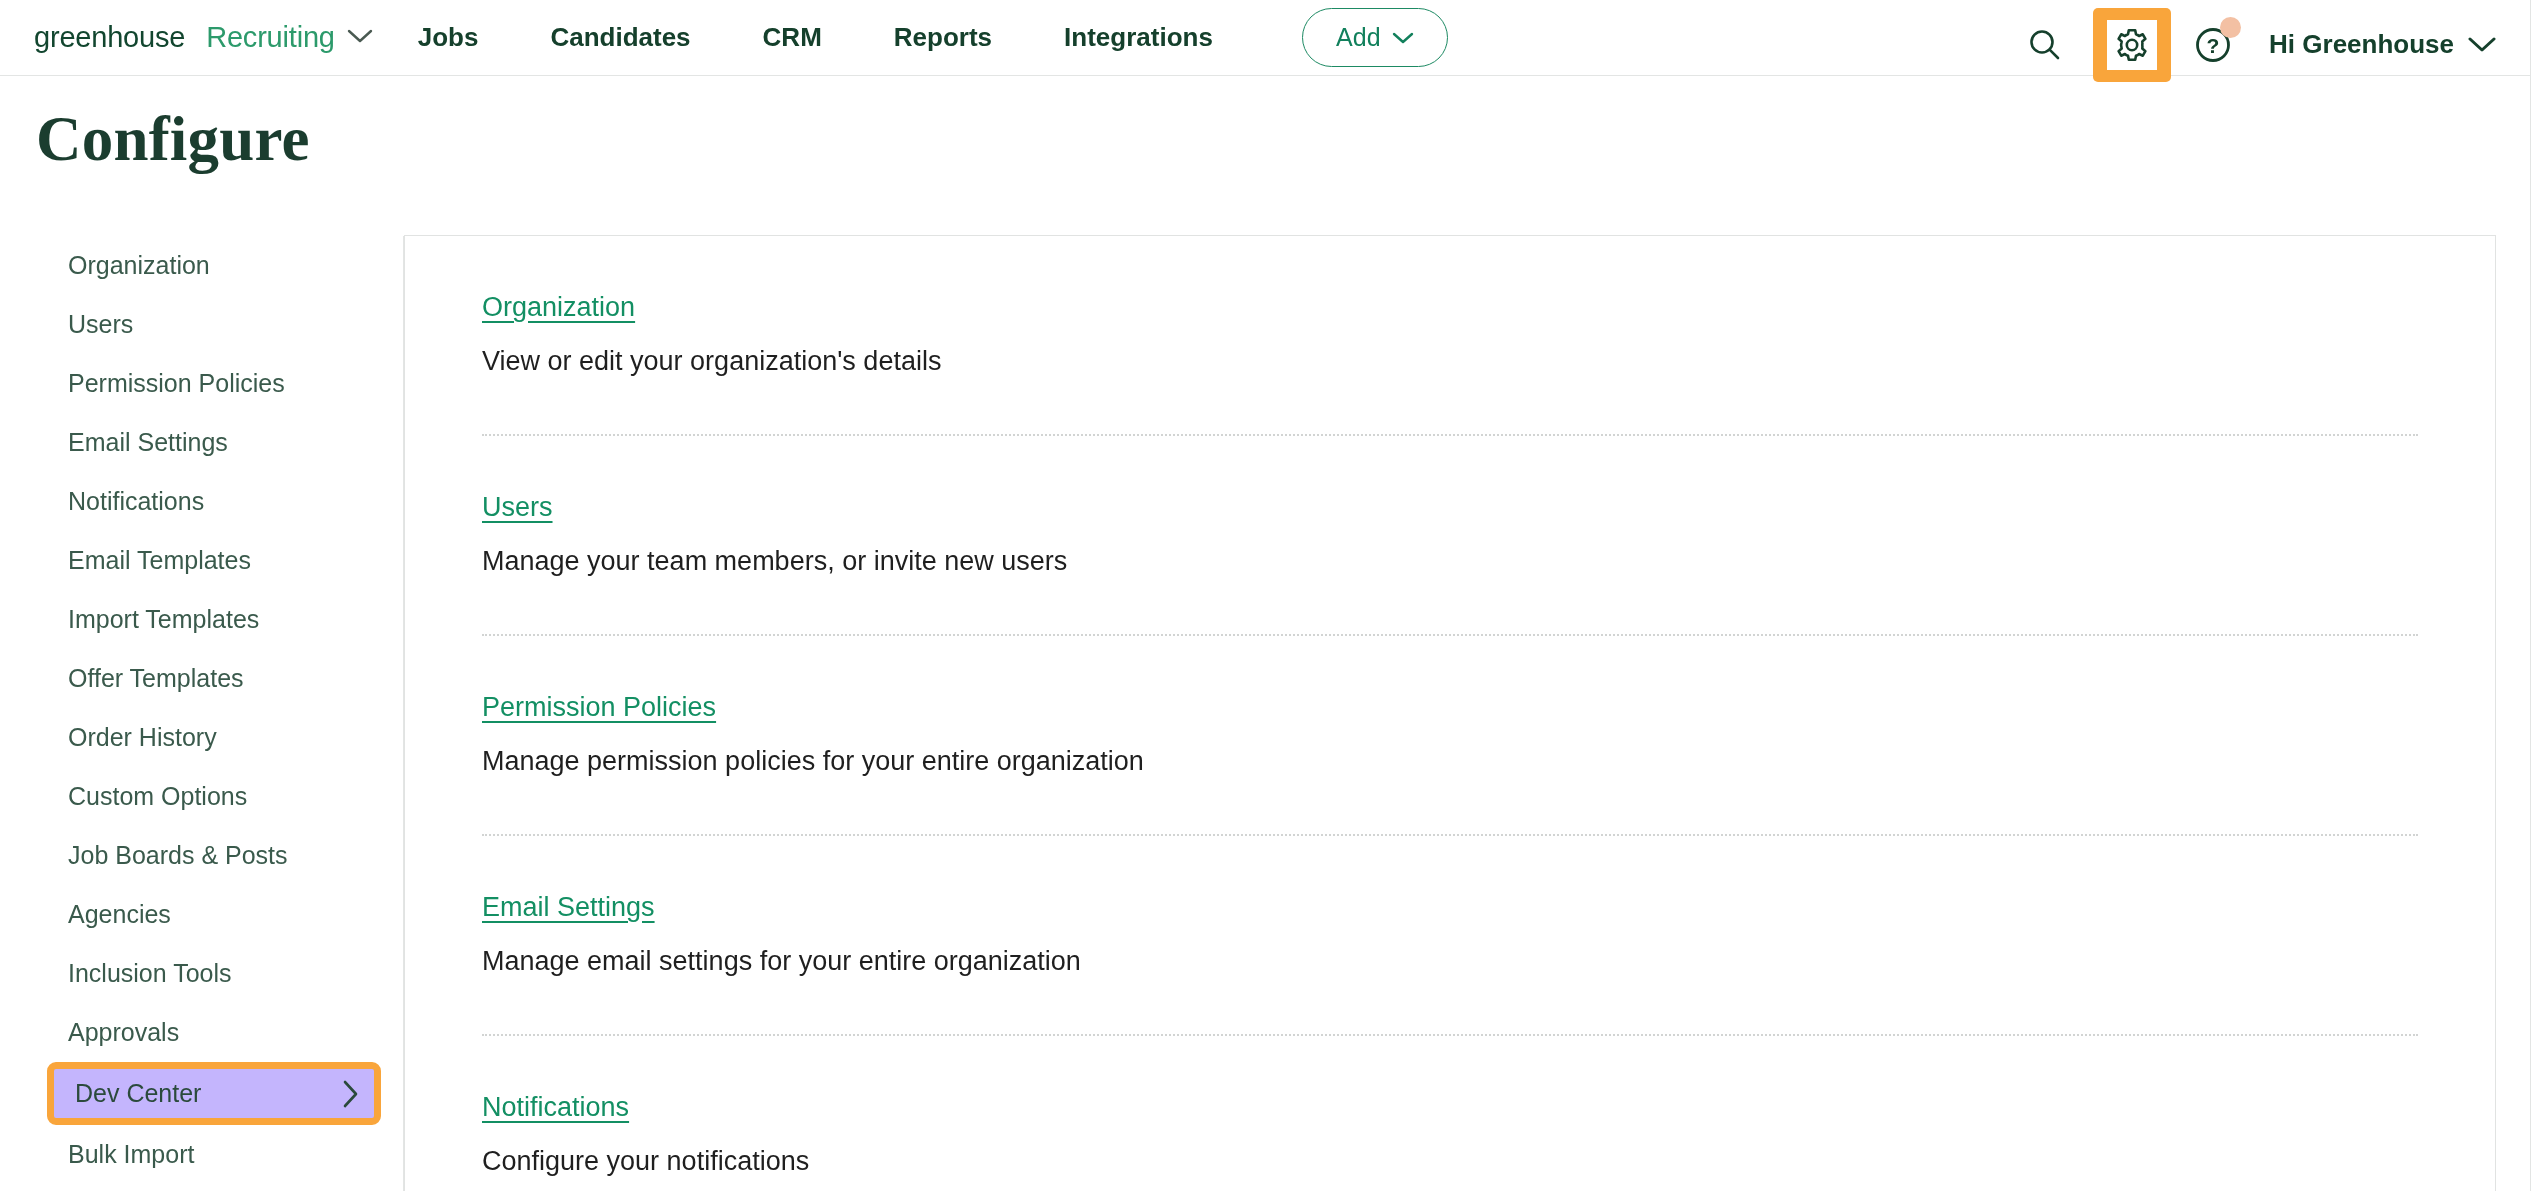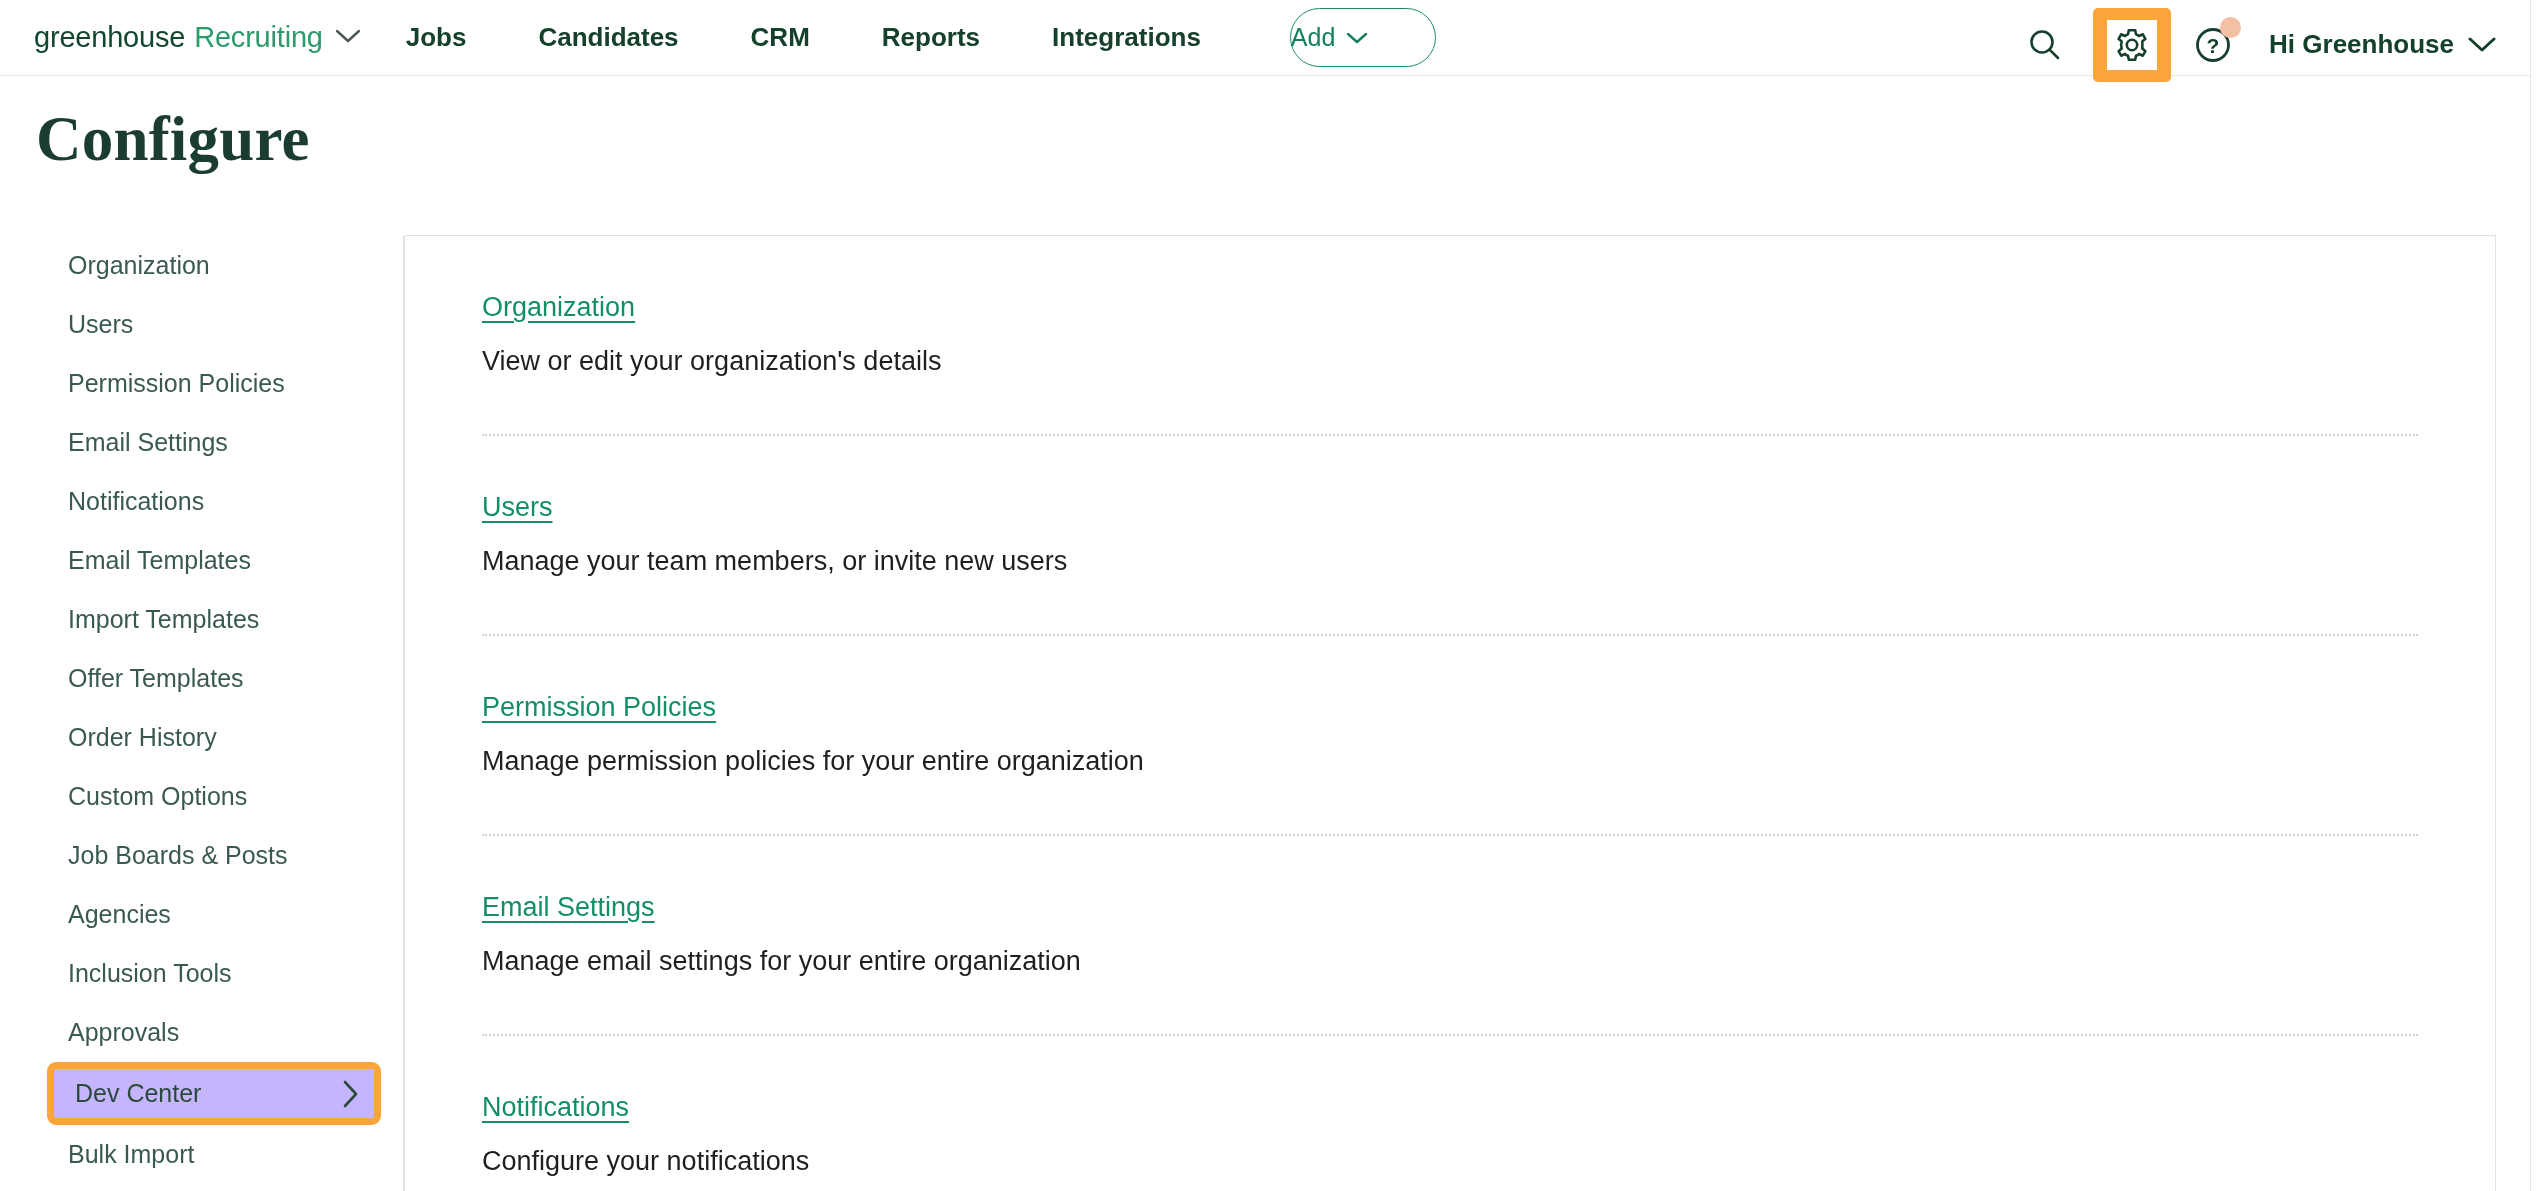--- a/index.html
+++ b/index.html
@@ -21,21 +21,21 @@
     display: flex; align-items: center;
   }
   .brand {
     display: flex; align-items: baseline;
     margin-left: 34px;
     font-size: 29px;
     letter-spacing: -0.2px;
     white-space: nowrap;
   }
   .brand-green { color: #12462f; font-weight: 400; }
-  .brand-accent { color: #2c9a6b; font-weight: 400; margin-left: 9px; }
+  .brand-accent { color: #2c9a6b; font-weight: 400; margin-left: 21px; }
   .brand-caret { margin-left: 12px; position: relative; top: -3px; }
 
   .nav-links { display: flex; align-items: center; margin-left: 45px; }
   .nav-link {
     color: #15402c;
     font-size: 26px;
     font-weight: 600;
     margin: 0 36px;
     cursor: pointer;
     white-space: nowrap;
@@ -44,21 +44,21 @@
 
   .add-btn {
     margin-left: 53px;
     width: 146px; height: 59px;
     border: 1.6px solid #1d8a63;
     border-radius: 30px;
     background: #fff;
     color: #12805c;
     font-size: 25px;
     font-family: "Liberation Sans", sans-serif;
-    display: flex; align-items: center; justify-content: flex-start;
+    display: flex; align-items: center; justify-content: center;
     gap: 11px;
     cursor: pointer;
   }
 
   .nav-right {
     position: absolute; right: 34px; top: 0;
     height: 89px;
     display: flex; align-items: center; gap: 0;
   }
   .icon-btn {

